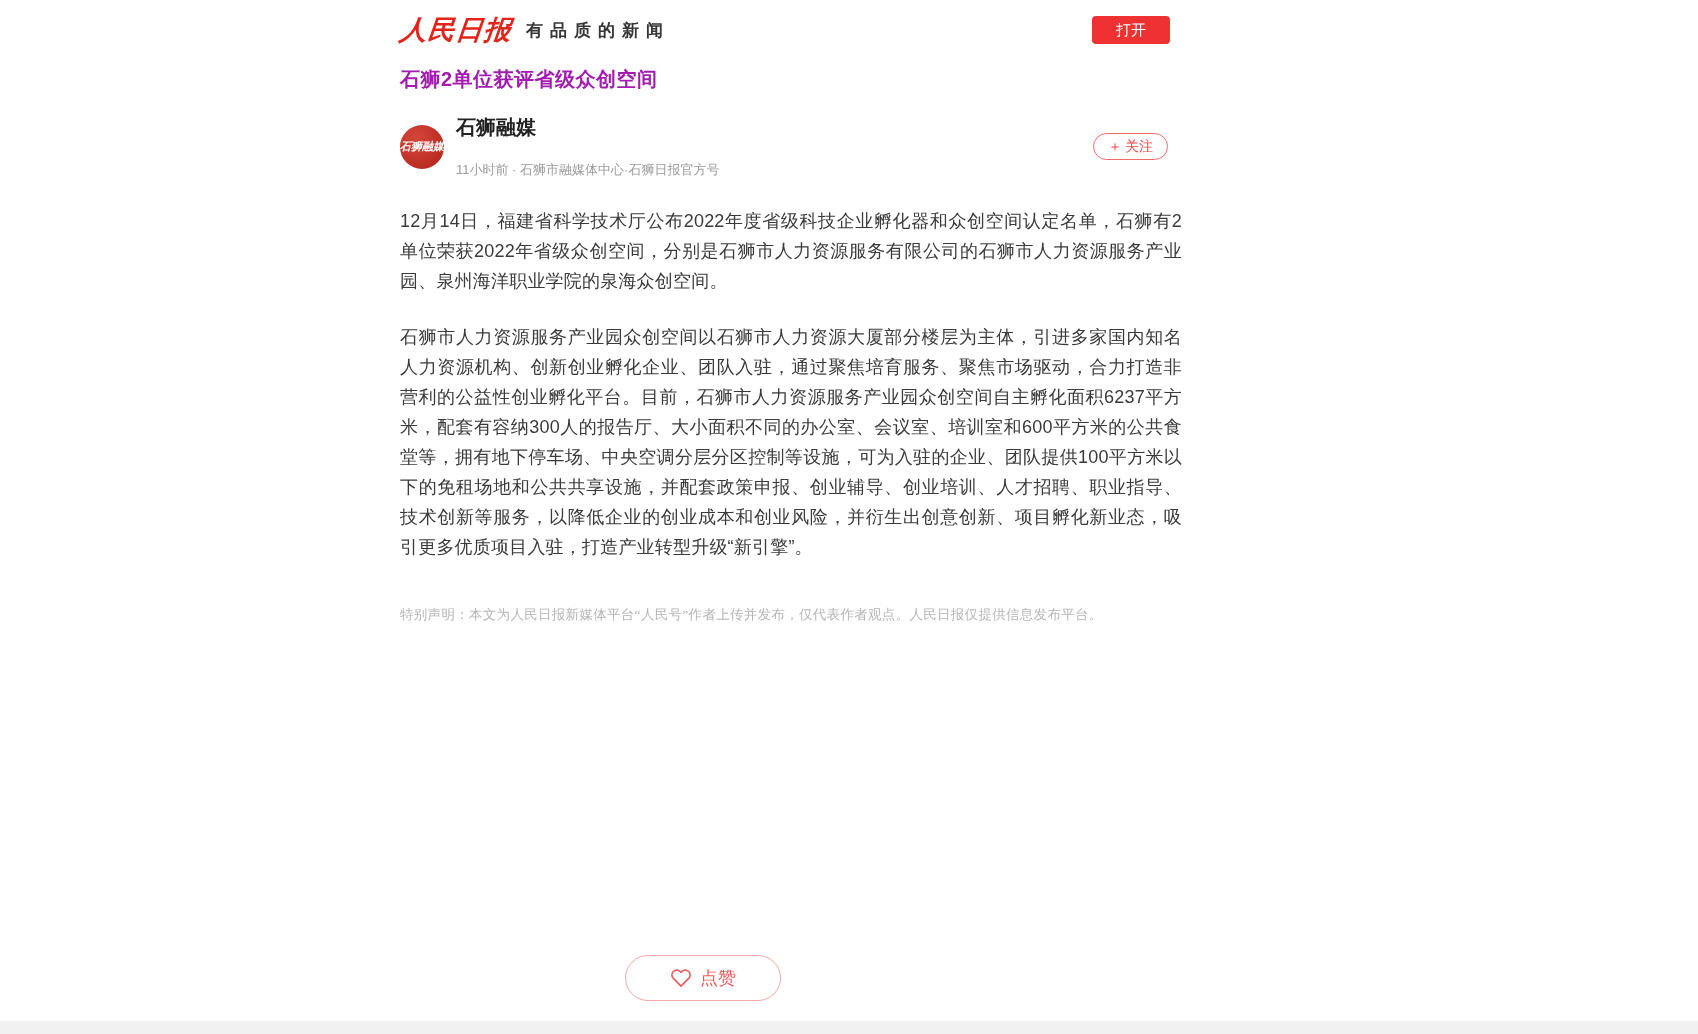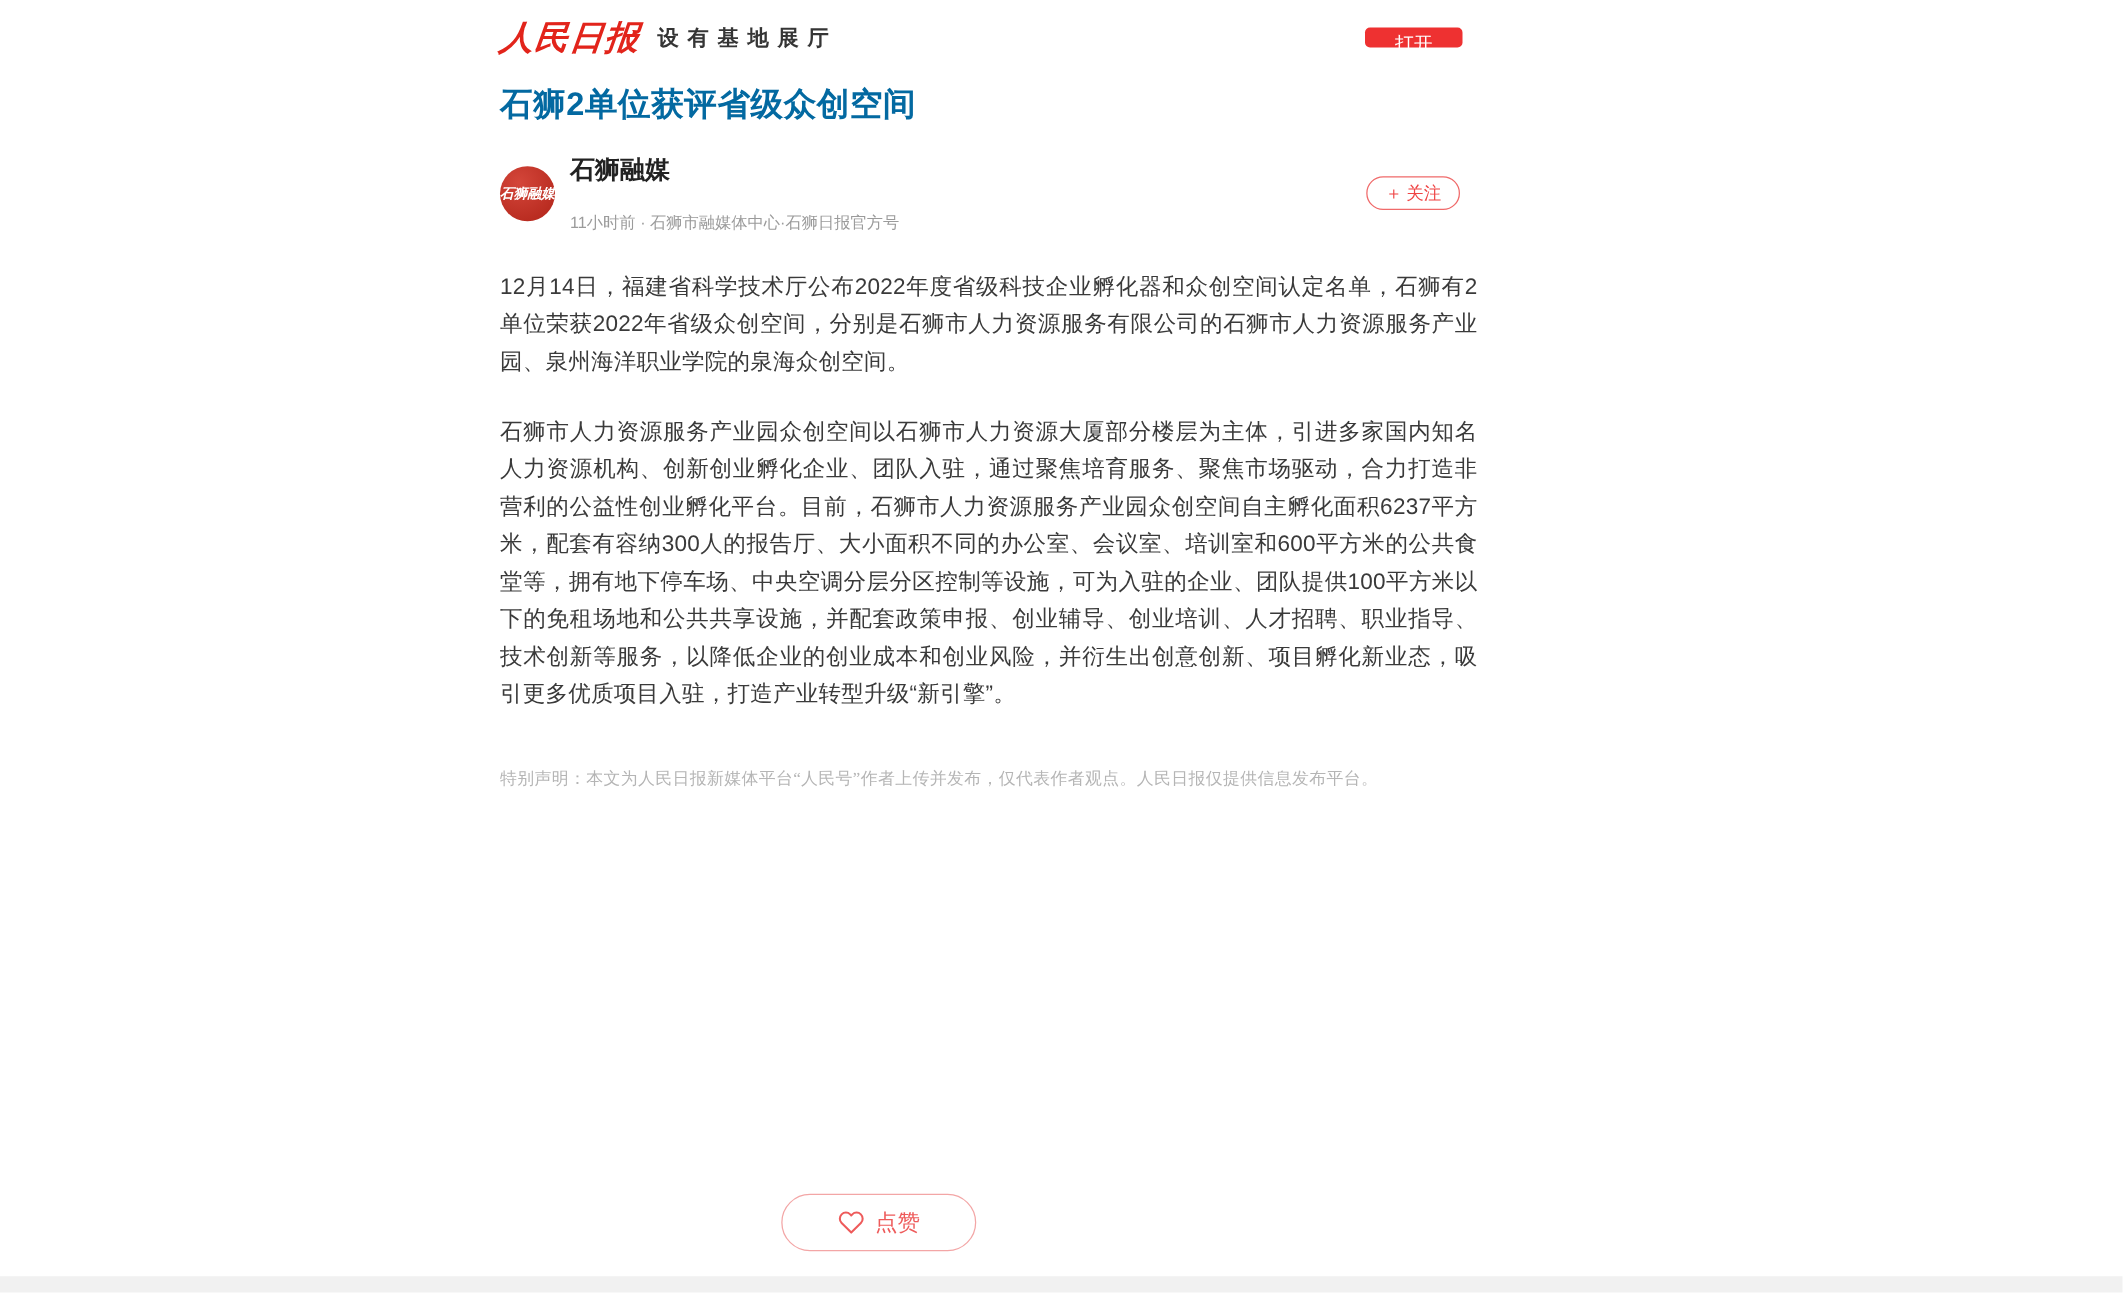--- a/index.html
+++ b/index.html
@@ -33,33 +33,33 @@
     letter-spacing: 7px;
     white-space: nowrap;
   }
   .open-btn {
     background: #ee3131;
     color: #fff;
     font-size: 15px;
     border: none;
     border-radius: 4px;
     width: 78px;
-    height: 16px;
+    height: 28px;
     line-height: 28px;
     text-align: center;
     margin-right: 12px;
     cursor: pointer;
   }
 
   
   .article-title {
     margin-top: 19px;
-    font-size: 26px;
+    font-size: 20px;
     font-weight: bold;
-    color: #0369a1;
+    color: #a21caf;
     letter-spacing: 0.5px;
   }
 
   
   .author-row { display: flex; align-items: center; margin-top: 21px; }
   .avatar {
     width: 44px; height: 44px; border-radius: 50%;
     background: radial-gradient(circle at 35% 30%, #d4463a, #b02318);
     color: #fff;
     display: flex; align-items: center; justify-content: center;
@@ -126,21 +126,21 @@
 </style>
 </head>
 <body>
 
 <div class="page">
   <div class="content">
 
     <div class="header-row">
       <div class="brand">
         <span class="brand-logo">人民日报</span>
-        <span class="brand-tagline">设有基地展厅</span>
+        <span class="brand-tagline">有品质的新闻</span>
       </div>
       <button class="open-btn">打开</button>
     </div>
 
     <h1 class="article-title">石狮2单位获评省级众创空间</h1>
 
     <div class="author-row">
       <div class="avatar">
         <span>石狮</span>
         <span>融媒</span>

